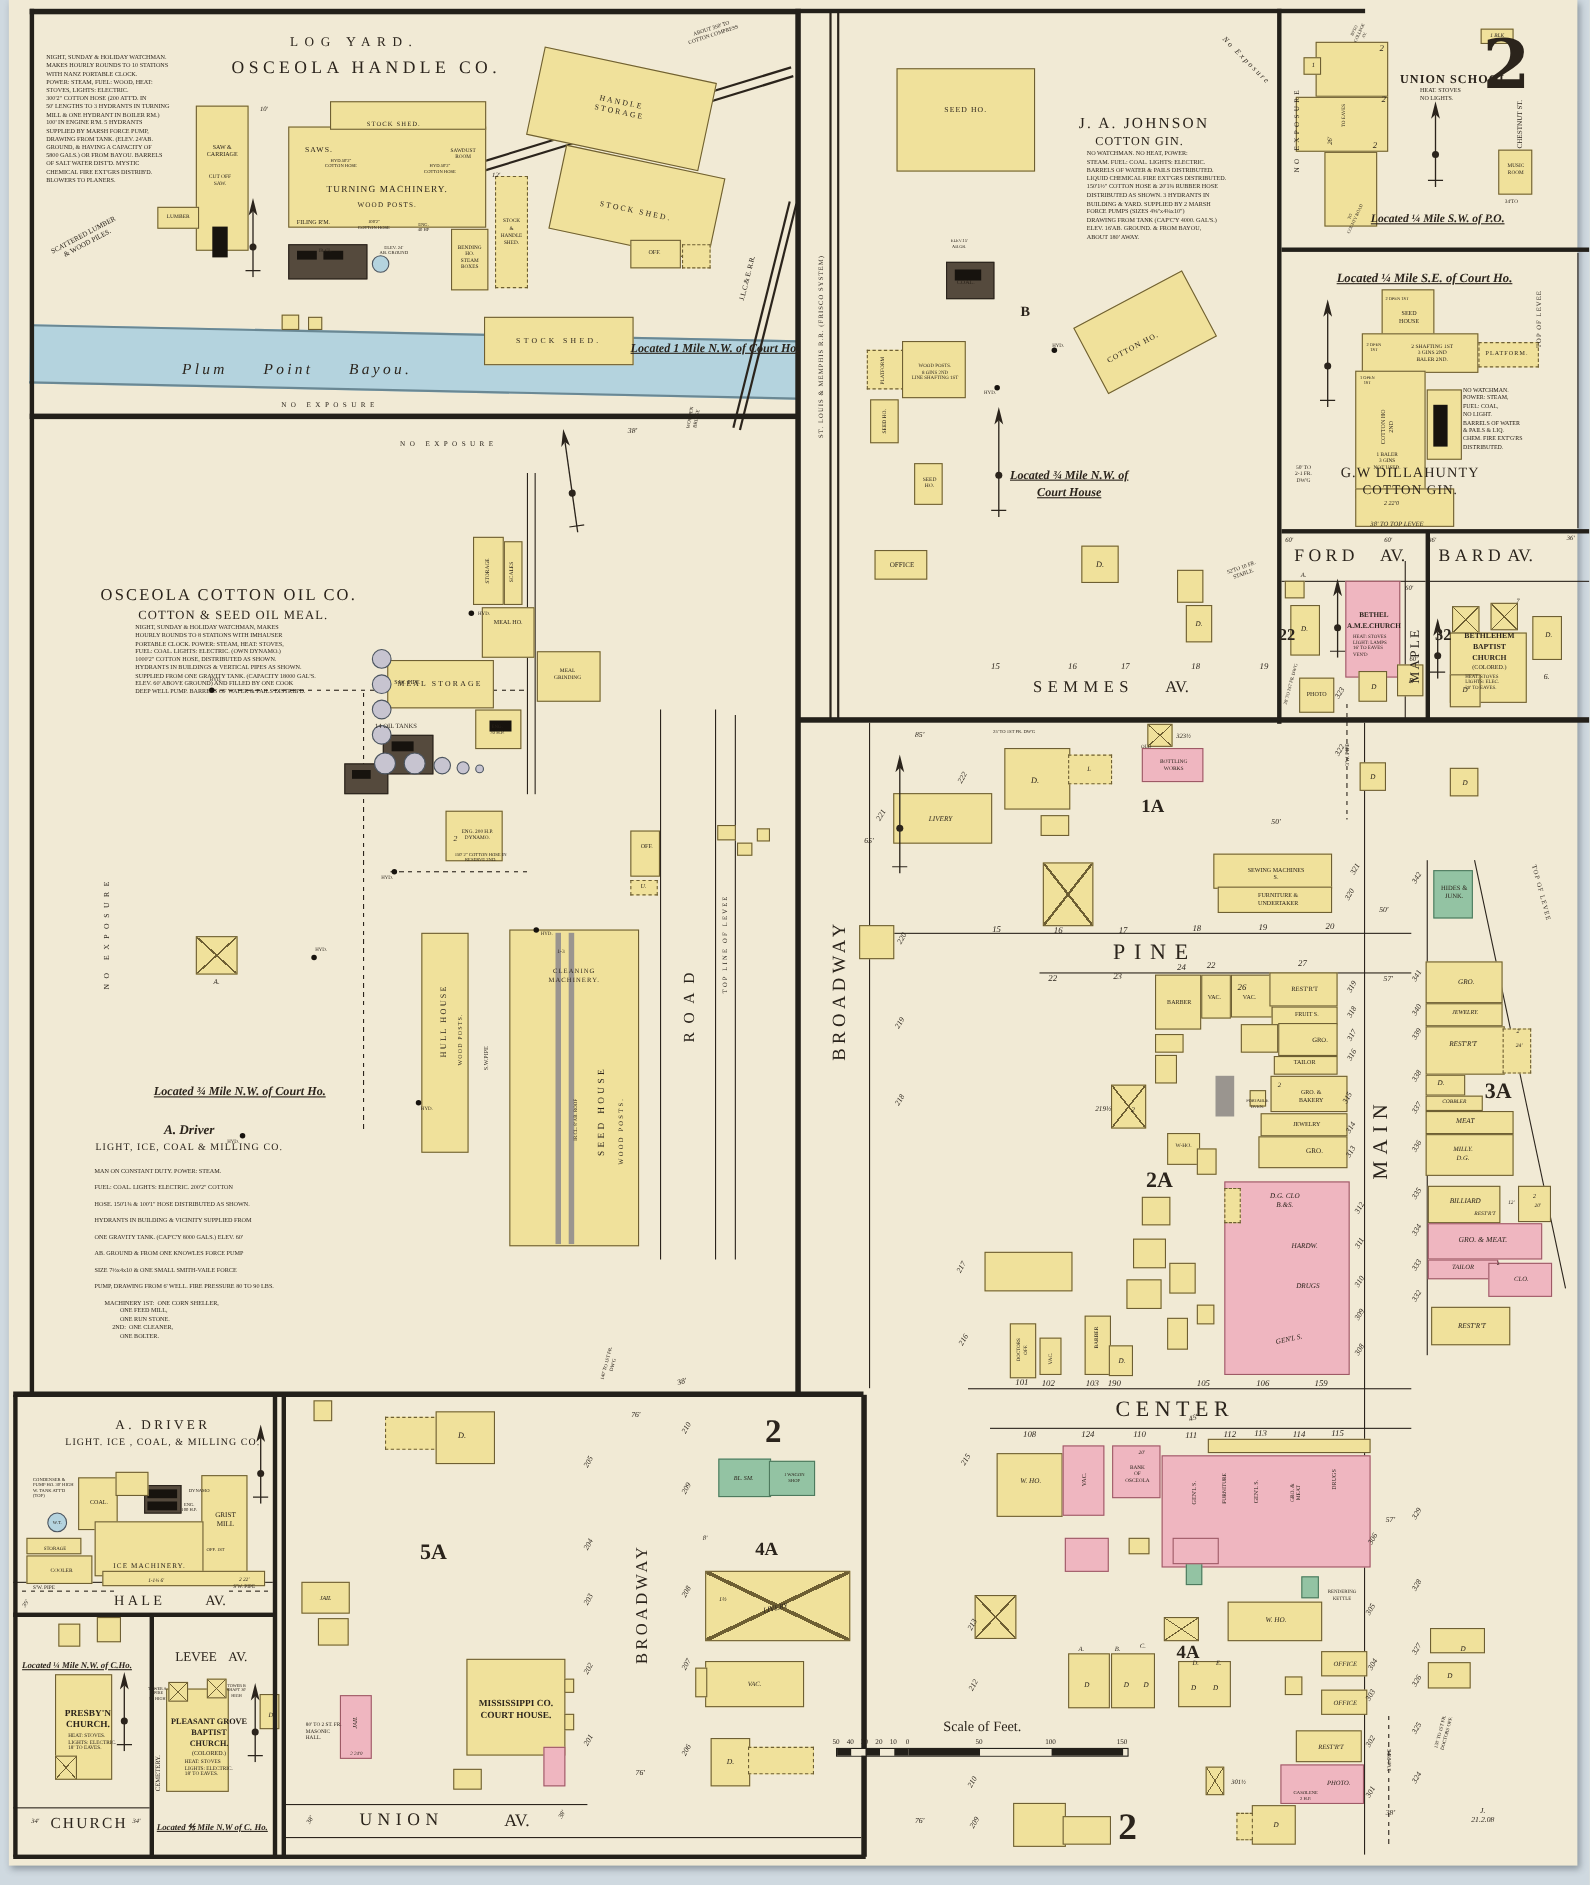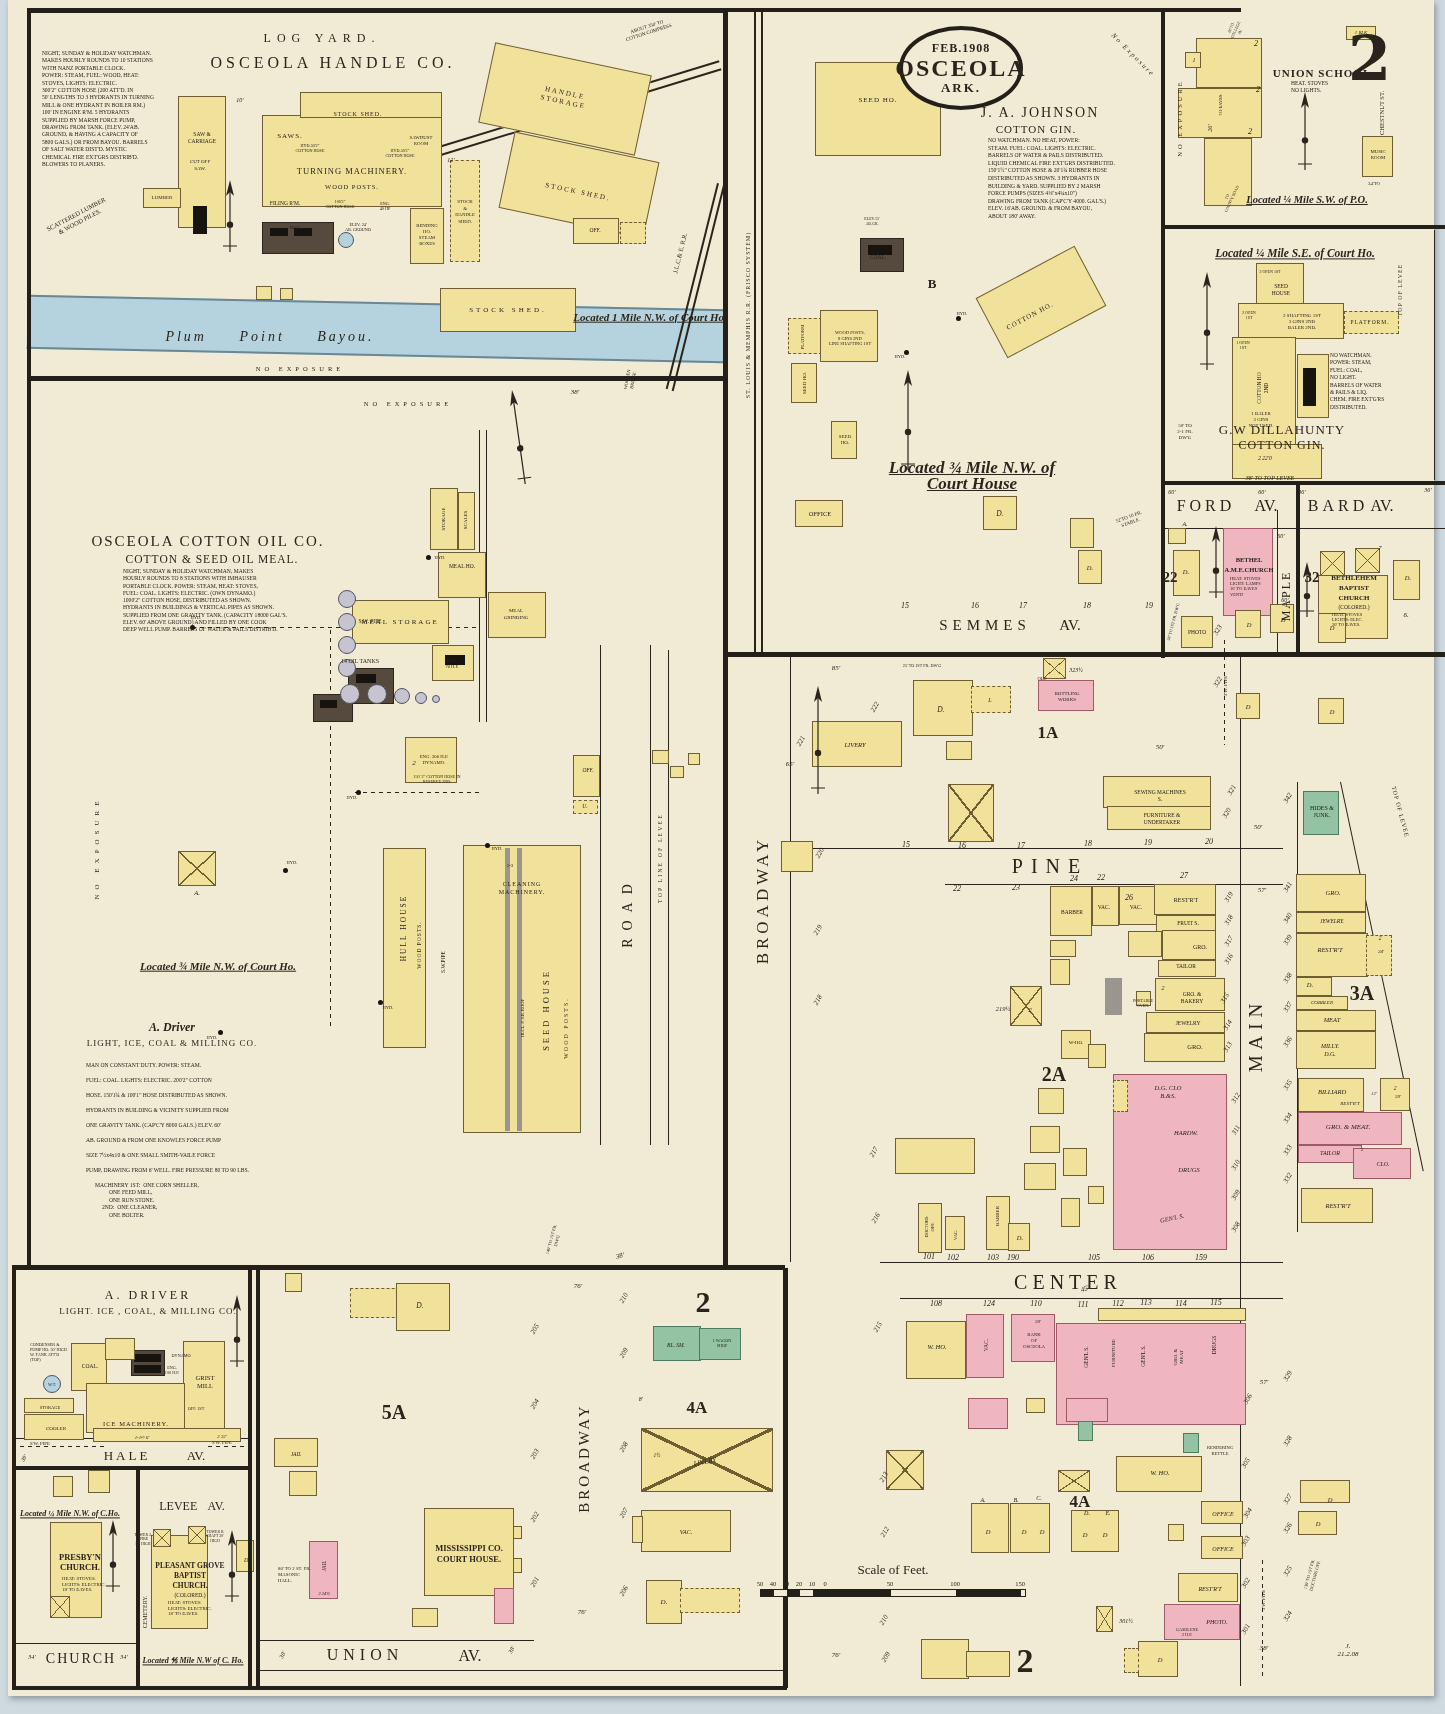--- a/index.html
+++ b/index.html
@@ -42,25 +42,20 @@
   #scalebar .sc-bar div{height:100%;}
   .sb{background:#23201a;} .sw{background:#f1ead5;}
 </style>
 </head>
 <body>
 
 <div id="map">
   <div id="sheet"></div>
   <div id="bayou"></div>
 
-  <div id="title-oval">
-    <div class="ov-date">FEB.1908</div>
-    <div class="ov-city">OSCEOLA</div>
-    <div class="ov-state">ARK.</div>
-  </div>
 
   <div id="page-num">2</div>
 
   <div id="scalebar">
     <div class="sc-title">Scale of Feet.</div>
     <div class="sc-ticks">
         <span style="left: 0px;">50</span>
         <span style="left: 13px;">40</span>
         <span style="left: 26px;">30</span>
         <span style="left: 39px;">20</span>
@@ -517,21 +512,21 @@
     <div class="tx" style="left: 404px; top: 928px; font-size: 7.5px; transform: translate(-50%, -50%) rotate(-90deg); letter-spacing: 2px;">HULL HOUSE</div>
     <div class="tx" style="left: 419px; top: 945px; font-size: 5.5px; transform: translate(-50%, -50%) rotate(-90deg); letter-spacing: 1px;">WOOD POSTS.</div>
     <div class="tx" style="left: 522px; top: 888px; font-size: 6px; line-height: 7.5px; transform: translate(-50%, -50%); letter-spacing: 1px;">CLEANING
 MACHINERY.</div>
     <div class="tx" style="left: 510px; top: 866px; font-size: 5px; transform: translate(-50%, -50%);">1-3</div>
     <div class="tx" style="left: 547px; top: 1010px; font-size: 8.5px; transform: translate(-50%, -50%) rotate(-90deg); letter-spacing: 3px;">SEED HOUSE</div>
     <div class="tx" style="left: 566px; top: 1028px; font-size: 6px; transform: translate(-50%, -50%) rotate(-90deg); letter-spacing: 2px;">WOOD POSTS.</div>
     <div class="tx" style="left: 523px; top: 1018px; font-size: 4.5px; transform: translate(-50%, -50%) rotate(-90deg);">IR.CL. 8' AB. ROOF</div>
     <div class="tx" style="left: 628px; top: 912px; font-size: 14px; transform: translate(-50%, -50%) rotate(-90deg); letter-spacing: 8px;">ROAD</div>
     <div class="tx" style="left: 660px; top: 858px; font-size: 6px; transform: translate(-50%, -50%) rotate(-90deg); letter-spacing: 2px;">TOP LINE OF LEVEE</div>
-    <div class="tx" style="left: 218px; top: 966px; font-size: 11px; transform: translate(-50%, -50%); font-weight: 700; font-style: italic; text-decoration: underline;">Located ¾ Mile N.W. of Court Ho.</div>
+    <div class="tx" style="left: 218px; top: 993px; font-size: 11px; transform: translate(-50%, -50%); font-weight: 700; font-style: italic; text-decoration: underline;">Located ¾ Mile N.W. of Court Ho.</div>
     <div class="tx" style="left: 197px; top: 893px; font-size: 6.5px; transform: translate(-50%, -50%); font-style: italic;">A.</div>
     <div class="tx" style="left: 620px; top: 1256px; font-size: 7px; transform: translate(-50%, -50%) rotate(-15deg); font-style: italic;">38'</div>
     <div class="tx" style="left: 554px; top: 1240px; font-size: 4.5px; line-height: 5.5px; transform: translate(-50%, -50%) rotate(-75deg);">140' TO 1ST FR.
 DW'G</div>
     <div class="tx" style="left: 196px; top: 618px; font-size: 4.5px; transform: translate(-50%, -50%);">HYD.</div>
     <div class="tx" style="left: 292px; top: 863px; font-size: 4.5px; transform: translate(-50%, -50%);">HYD.</div>
     <div class="tx" style="left: 352px; top: 798px; font-size: 4.5px; transform: translate(-50%, -50%);">HYD.</div>
     <div class="tx" style="left: 388px; top: 1008px; font-size: 4.5px; transform: translate(-50%, -50%);">HYD.</div>
     <div class="tx" style="left: 212px; top: 1038px; font-size: 4.5px; transform: translate(-50%, -50%);">HYD.</div>
     <div class="tx" style="left: 497px; top: 849px; font-size: 4.5px; transform: translate(-50%, -50%);">HYD.</div>
@@ -572,21 +567,21 @@
     <div class="tx" style="left: 850px; top: 338px; font-size: 4.5px; line-height: 5.5px; transform: translate(-50%, -50%);">WOOD POSTS.
 8 GINS 2ND
 LINE SHAFTING 1ST</div>
     <div class="tx" style="left: 803px; top: 337px; font-size: 4.8px; transform: translate(-50%, -50%) rotate(-90deg);">PLATFORM</div>
     <div class="tx" style="left: 1030px; top: 316px; font-size: 7px; transform: translate(-50%, -50%) rotate(-28deg); letter-spacing: 1px;">COTTON HO.</div>
     <div class="tx" style="left: 805px; top: 383px; font-size: 5px; transform: translate(-50%, -50%) rotate(-90deg);">SEED HO.</div>
     <div class="tx" style="left: 845px; top: 440px; font-size: 5px; line-height: 6px; transform: translate(-50%, -50%);">SEED
 HO.</div>
     <div class="tx" style="left: 820px; top: 514px; font-size: 6.5px; transform: translate(-50%, -50%);">OFFICE</div>
     <div class="tx" style="left: 1000px; top: 514px; font-size: 7.5px; transform: translate(-50%, -50%); font-style: italic;">D.</div>
-    <div class="tx" style="left: 972px; top: 440px; font-size: 17px; line-height: 16px; transform: translate(-50%, -50%); font-weight: 700; font-style: italic; text-decoration: underline; margin-top: 36px;">Located ¾ Mile N.W. of
+    <div class="tx" style="left: 972px; top: 440px; font-size: 11px; line-height: 16px; transform: translate(-50%, -50%); font-weight: 700; font-style: italic; text-decoration: underline;">Located ¾ Mile N.W. of
 Court House</div>
     <div class="tx" style="left: 1130px; top: 520px; font-size: 5px; line-height: 6px; transform: translate(-50%, -50%) rotate(-20deg);">52'TO 10 FR.
 STABLE.</div>
     <div class="tx" style="left: 1090px; top: 568px; font-size: 6.5px; transform: translate(-50%, -50%); font-style: italic;">D.</div>
     <div class="tx" style="left: 962px; top: 314px; font-size: 4.5px; transform: translate(-50%, -50%);">HYD.</div>
     <div class="tx" style="left: 900px; top: 357px; font-size: 4.5px; transform: translate(-50%, -50%);">HYD.</div>
     <div class="tx" style="left: 905px; top: 606px; font-size: 8px; transform: translate(-50%, -50%); font-style: italic;">15</div>
     <div class="tx" style="left: 975px; top: 606px; font-size: 8px; transform: translate(-50%, -50%); font-style: italic;">16</div>
     <div class="tx" style="left: 1023px; top: 606px; font-size: 8px; transform: translate(-50%, -50%); font-style: italic;">17</div>
     <div class="tx" style="left: 1087px; top: 606px; font-size: 8px; transform: translate(-50%, -50%); font-style: italic;">18</div>

